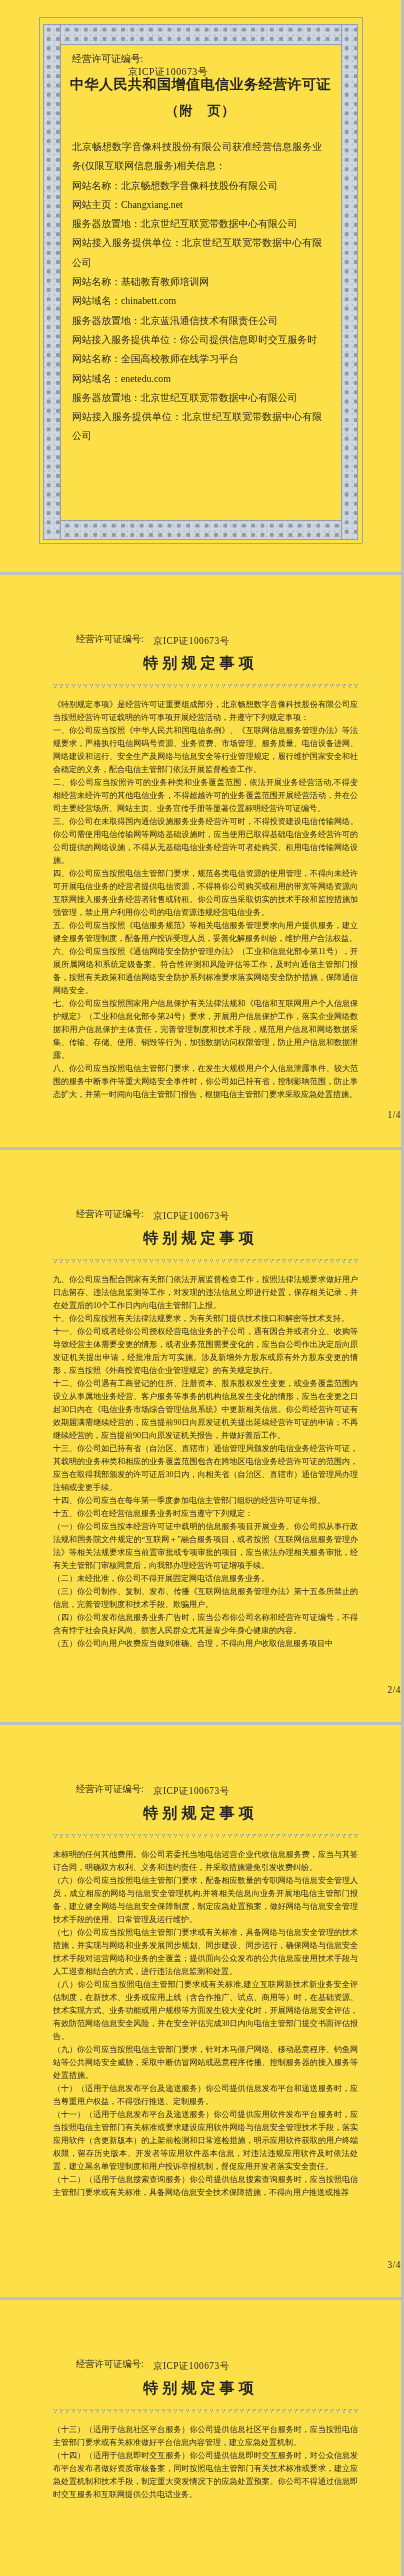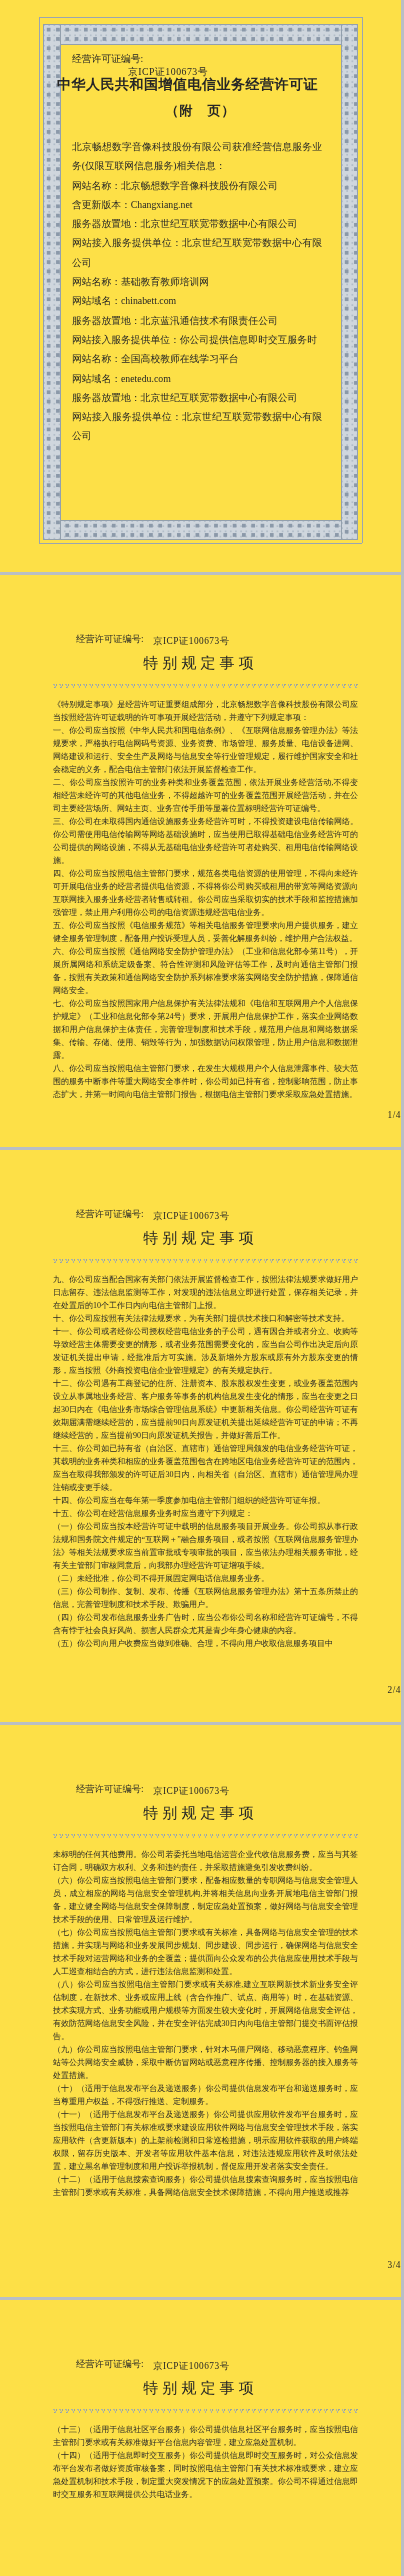--- a/index.html
+++ b/index.html
@@ -37,35 +37,35 @@
   }
   .band-t{top:24px;left:43px;right:43px;height:18.5px;}
   .band-b{bottom:32px;left:43px;right:43px;height:18.5px;}
   .band-l{top:24px;bottom:32px;left:43px;width:15.5px;}
   .band-r{top:24px;bottom:32px;right:43px;width:15.5px;}
 
   .cert-no{position:absolute;top:53px;left:72px;font-size:9.8px;line-height:12.4px;}
   .cert-no .val{display:block;margin-left:56px;margin-top:1px;letter-spacing:0.5px;}
   .cert-title{
     position:absolute;top:76px;left:57px;right:57px;margin:0;
-    text-align:left;font-size:14px;font-weight:700;letter-spacing:0.5px;
+    text-align:center;font-size:14px;font-weight:700;letter-spacing:0.5px;
   }
   .cert-sub{
     position:absolute;top:102px;left:57px;right:57px;
     text-align:center;font-size:13px;font-weight:700;letter-spacing:1px;
   }
   .cover-body{position:absolute;top:137px;left:72px;width:250px;}
   .cover-body p{margin:0;font-size:9.8px;line-height:19.3px;text-align:justify;}
 
   
   .hdr{position:absolute;top:58px;left:52px;font-size:9.3px;padding-left:24px;}
   .hdr .val{margin-left:7.2px;position:relative;top:1.5px;letter-spacing:0.5px;}
   .prov-title{
     position:absolute;top:79px;left:0;right:0;margin:0;
-    text-align:center;font-size:15px;font-weight:400;letter-spacing:4.1px;
+    text-align:center;font-size:15px;font-weight:700;letter-spacing:4.1px;
   }
   .divider{
     position:absolute;top:109px;left:53px;right:43px;height:4.1px;
     background:
       repeating-linear-gradient(60deg, rgba(0,0,0,0) 0 2.1px, #a9b2ac 2.1px 3.1px, rgba(0,0,0,0) 3.1px 5.2px),
       repeating-linear-gradient(-60deg, rgba(0,0,0,0) 0 2.1px, #9aa39e 2.1px 3.1px, rgba(0,0,0,0) 3.1px 5.2px);
   }
   .body{position:absolute;top:123px;left:53px;right:43px;bottom:36px;overflow:hidden;}
   .body p{margin:0;font-size:8px;line-height:13px;text-align:justify;}
   .pageno{
@@ -91,21 +91,21 @@
     <div class="cert-no">
       <span>经营许可证编号:</span>
       <span class="val">京ICP证100673号</span>
     </div>
     <h1 class="cert-title">中华人民共和国增值电信业务经营许可证</h1>
     <div class="cert-sub">（附　页）</div>
 
     <div class="cover-body">
       <p>北京畅想数字音像科技股份有限公司获准经营信息服务业务(仅限互联网信息服务)相关信息：</p>
       <p>网站名称：北京畅想数字音像科技股份有限公司</p>
-      <p>含更新版本：Changxiang.net</p>
+      <p>网站主页：Changxiang.net</p>
       <p>服务器放置地：北京世纪互联宽带数据中心有限公司</p>
       <p>网站接入服务提供单位：北京世纪互联宽带数据中心有限公司</p>
       <p>网站名称：基础教育教师培训网</p>
       <p>网站域名：chinabett.com</p>
       <p>服务器放置地：北京蓝汛通信技术有限责任公司</p>
       <p>网站接入服务提供单位：你公司提供信息即时交互服务时</p>
       <p>网站名称：全国高校教师在线学习平台</p>
       <p>网站域名：enetedu.com</p>
       <p>服务器放置地：北京世纪互联宽带数据中心有限公司</p>
       <p>网站接入服务提供单位：北京世纪互联宽带数据中心有限公司</p>

